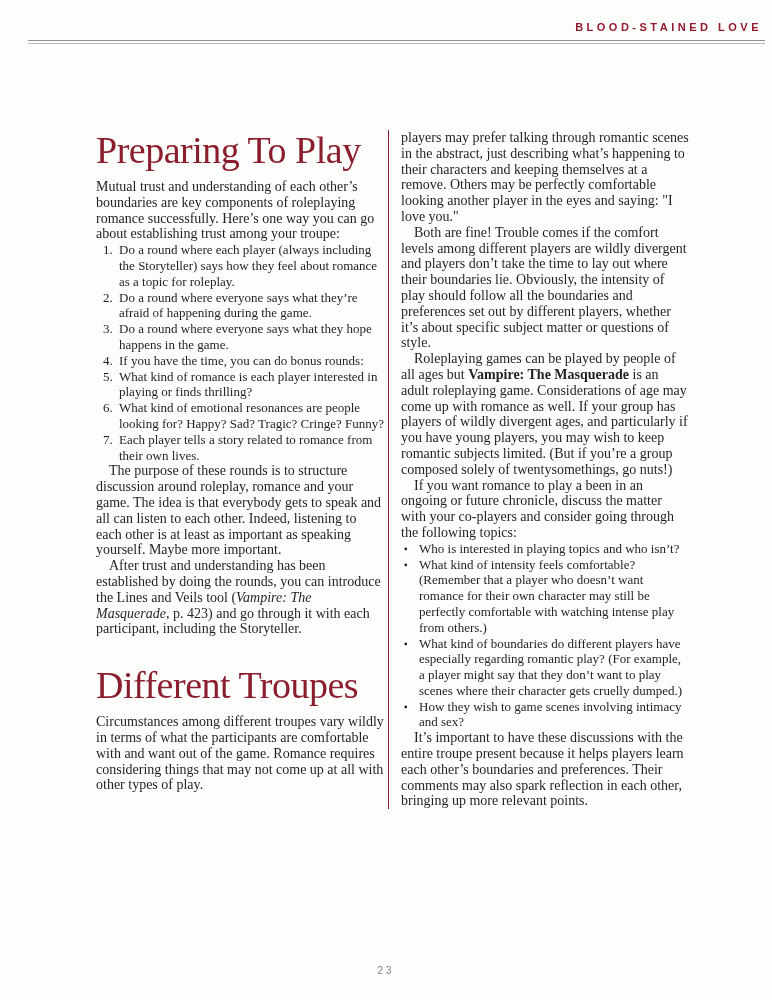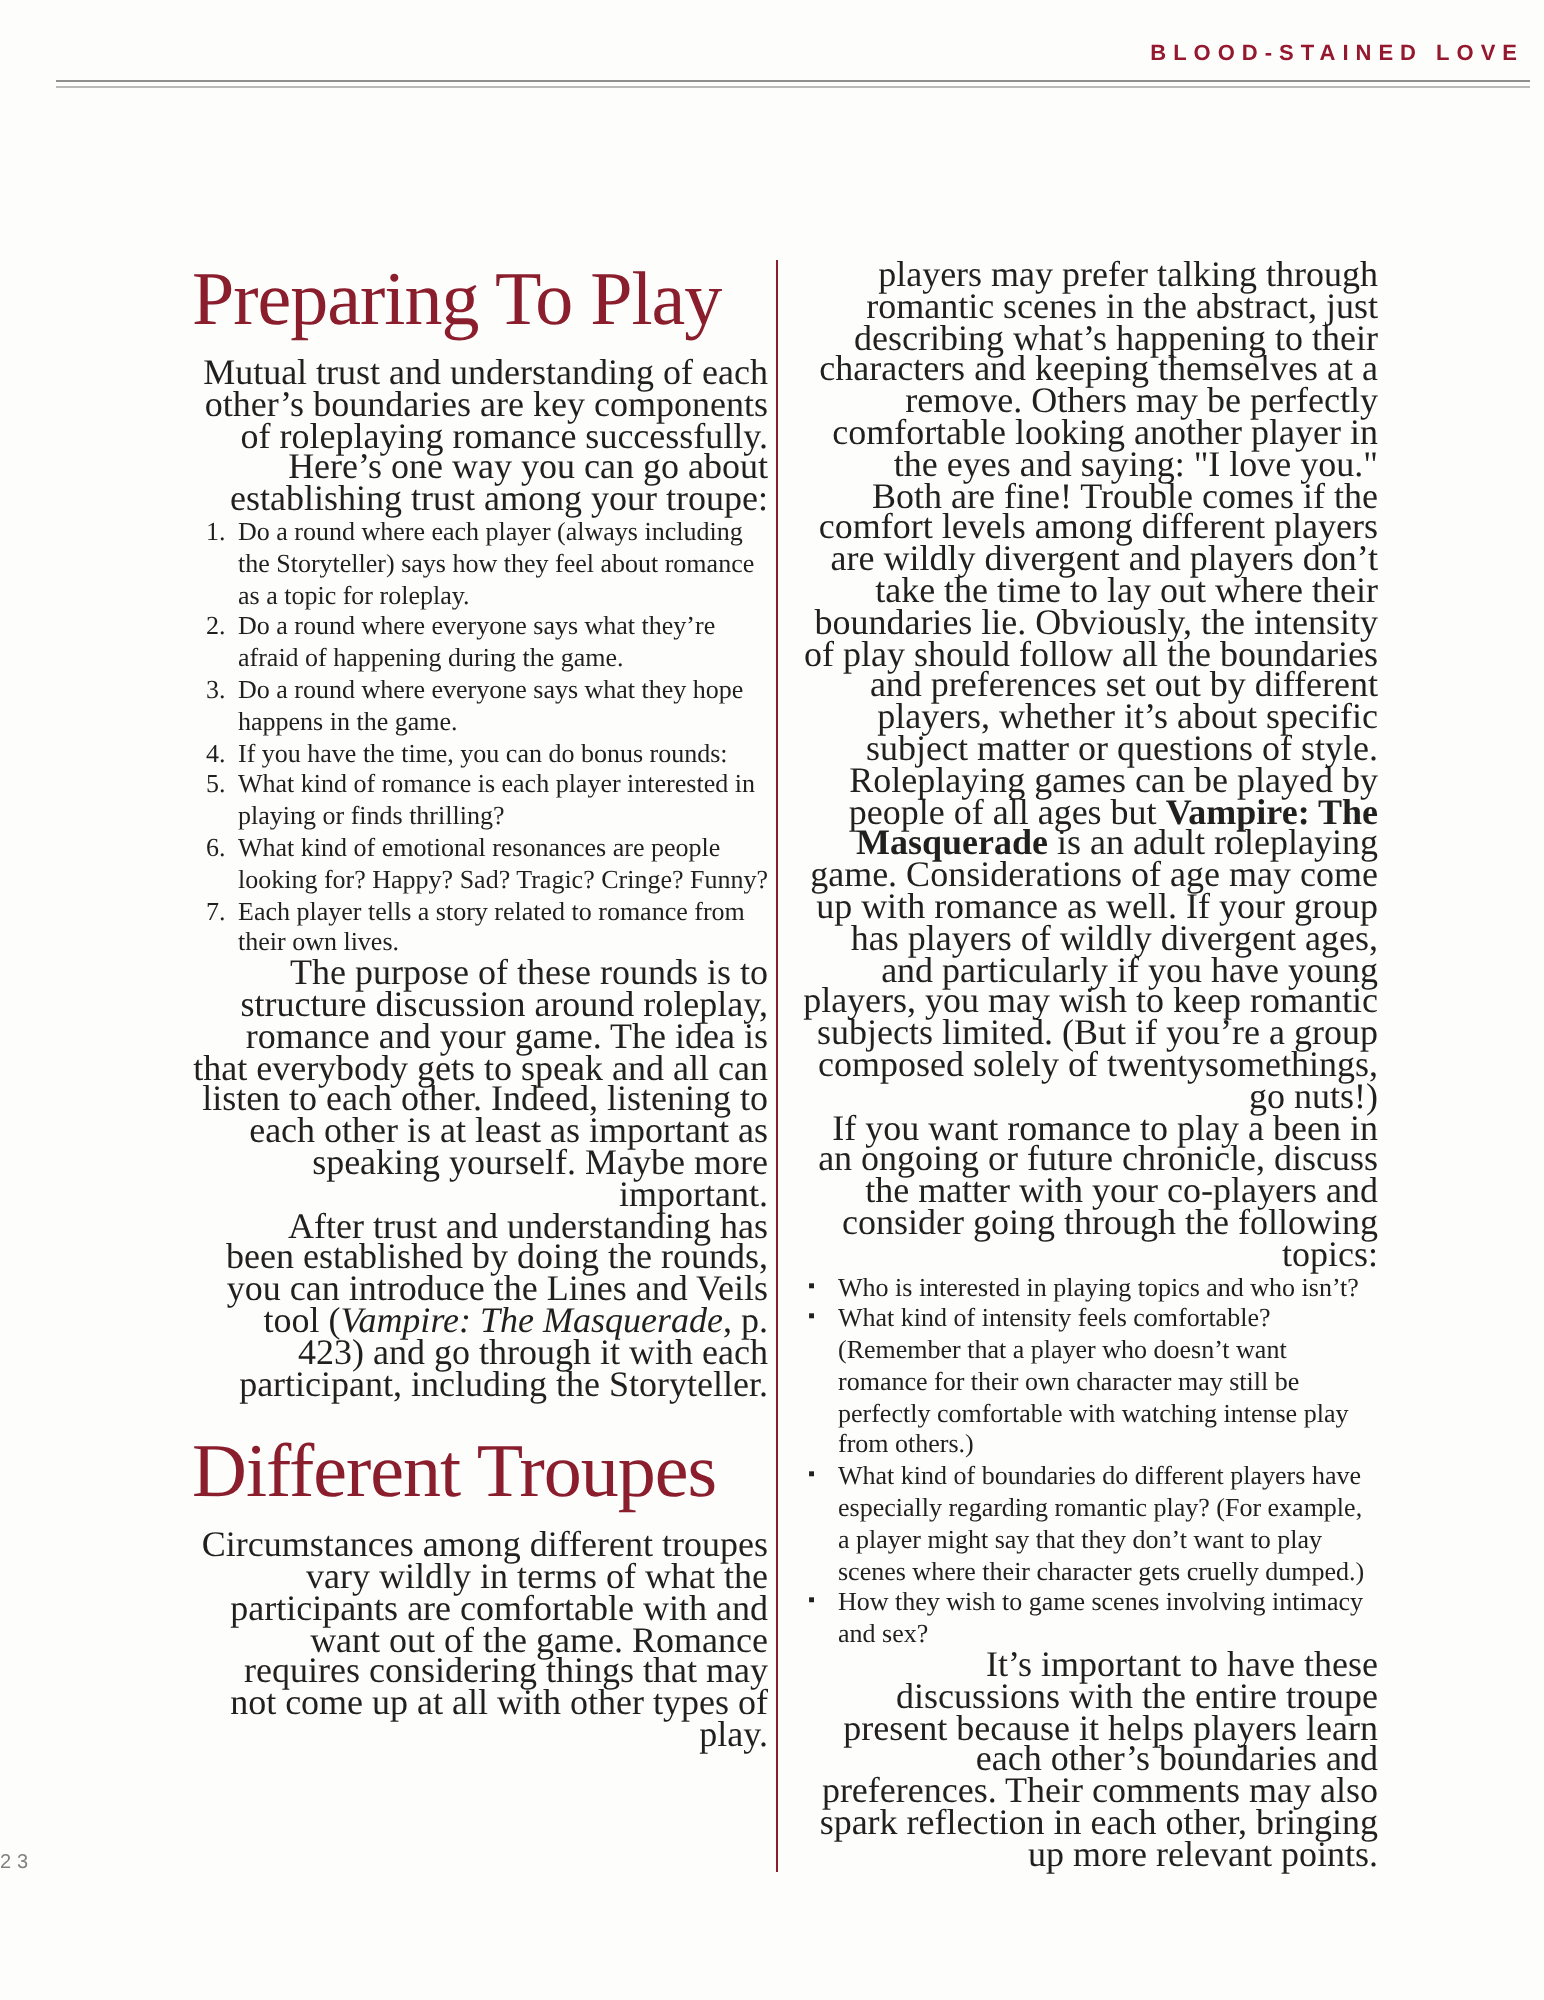--- a/index.html
+++ b/index.html
@@ -51,25 +51,25 @@
   }
   h1 {
     font-family: "Liberation Serif", serif;
     font-weight: 400;
     font-size: 38px;
     line-height: 40px;
     letter-spacing: -0.5px;
     color: #8b1e2d;
     margin: 0 0 9px 0;
   }
-  h1.second { margin-top: 16px; }
+  h1.second { margin-top: 28px; }
   p {
-    font-size: 18px;
+    font-size: 14px;
     line-height: 15.8px;
-    text-align: right;
+    text-align: left;
   }
   p.ind { text-indent: 13px; }
   ol.steps { list-style: none; margin: 0 0 0 0; }
   ol.steps li {
     display: flex;
     padding-left: 7px;
     font-size: 13px;
     line-height: 15.8px;
   }
   ol.steps .num { width: 16px; flex-shrink: 0; }
@@ -85,24 +85,24 @@
     width: 15px;
     flex-shrink: 0;
     font-size: 10px;
     line-height: 15.8px;
   }
   ul.topics .li-text { flex: 1; }
   .book-italic { font-style: italic; }
   .book-bold { font-weight: bold; }
   .folio {
     position: absolute;
-    top: 926px;
+    top: 965px;
     left: 0;
     right: 0;
-    text-align: left;
+    text-align: center;
     font-family: "Liberation Sans", sans-serif;
     font-size: 10px;
     letter-spacing: 3px;
     color: #818181;
   }
 </style>
 </head>
 <body>
 
 <div class="page">

